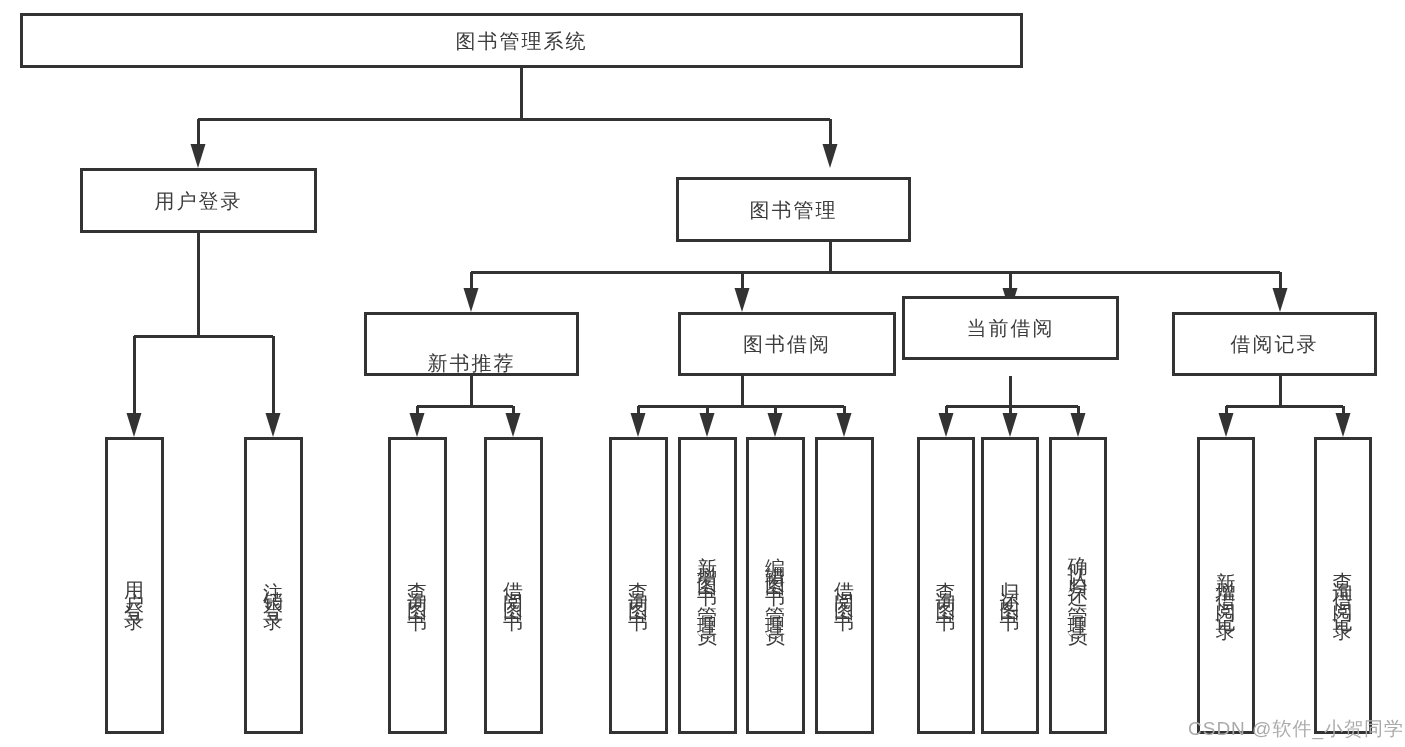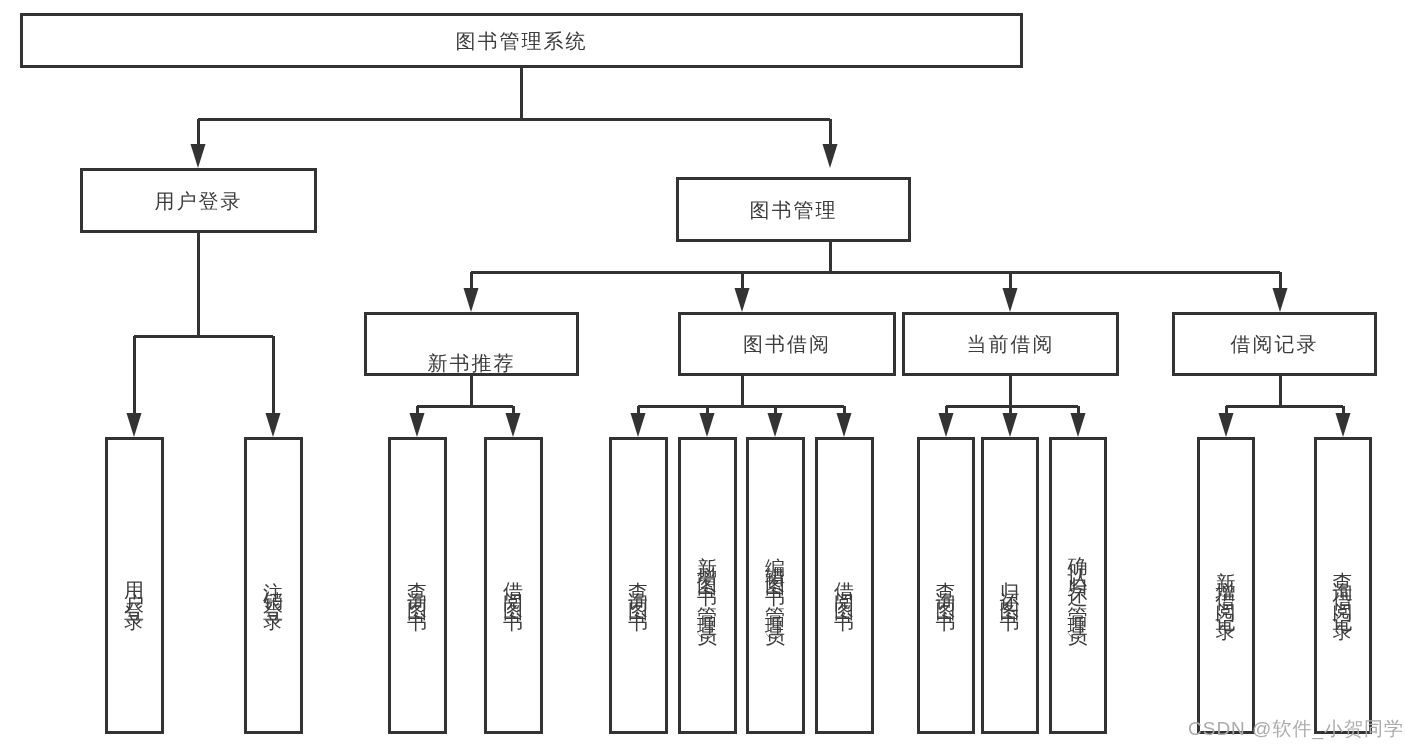--- a/index.html
+++ b/index.html
@@ -121,21 +121,21 @@
       </div>
       <div class="node horizontal" style="left: 676px; top: 168px; width: 235px; height: 65px; margin-top: 9px;">
         <span class="node-label">图书管理</span>
       </div>
       <div class="node horizontal" style="left: 364px; top: 312px; width: 215px; height: 64px; align-items: flex-end;">
         <span class="node-label">新书推荐</span>
       </div>
       <div class="node horizontal" style="left: 633px; top: 312px; width: 218px; height: 64px; margin-left: 45px;">
         <span class="node-label">图书借阅</span>
       </div>
-      <div class="node horizontal" style="left: 902px; top: 312px; width: 217px; height: 64px;">
+      <div class="node horizontal" style="left: 902px; top: 296px; width: 217px; height: 64px;">
         <span class="node-label">当前借阅</span>
       </div>
       <div class="node horizontal" style="left: 1172px; top: 312px; width: 205px; height: 64px;">
         <span class="node-label">借阅记录</span>
       </div>
       <div class="node vertical" style="left: 105px; top: 437px; width: 59px; height: 297px;">
         <span class="node-label">用户登录</span>
       </div>
       <div class="node vertical" style="left: 244px; top: 437px; width: 59px; height: 297px;">
         <span class="node-label">注销登录</span>

